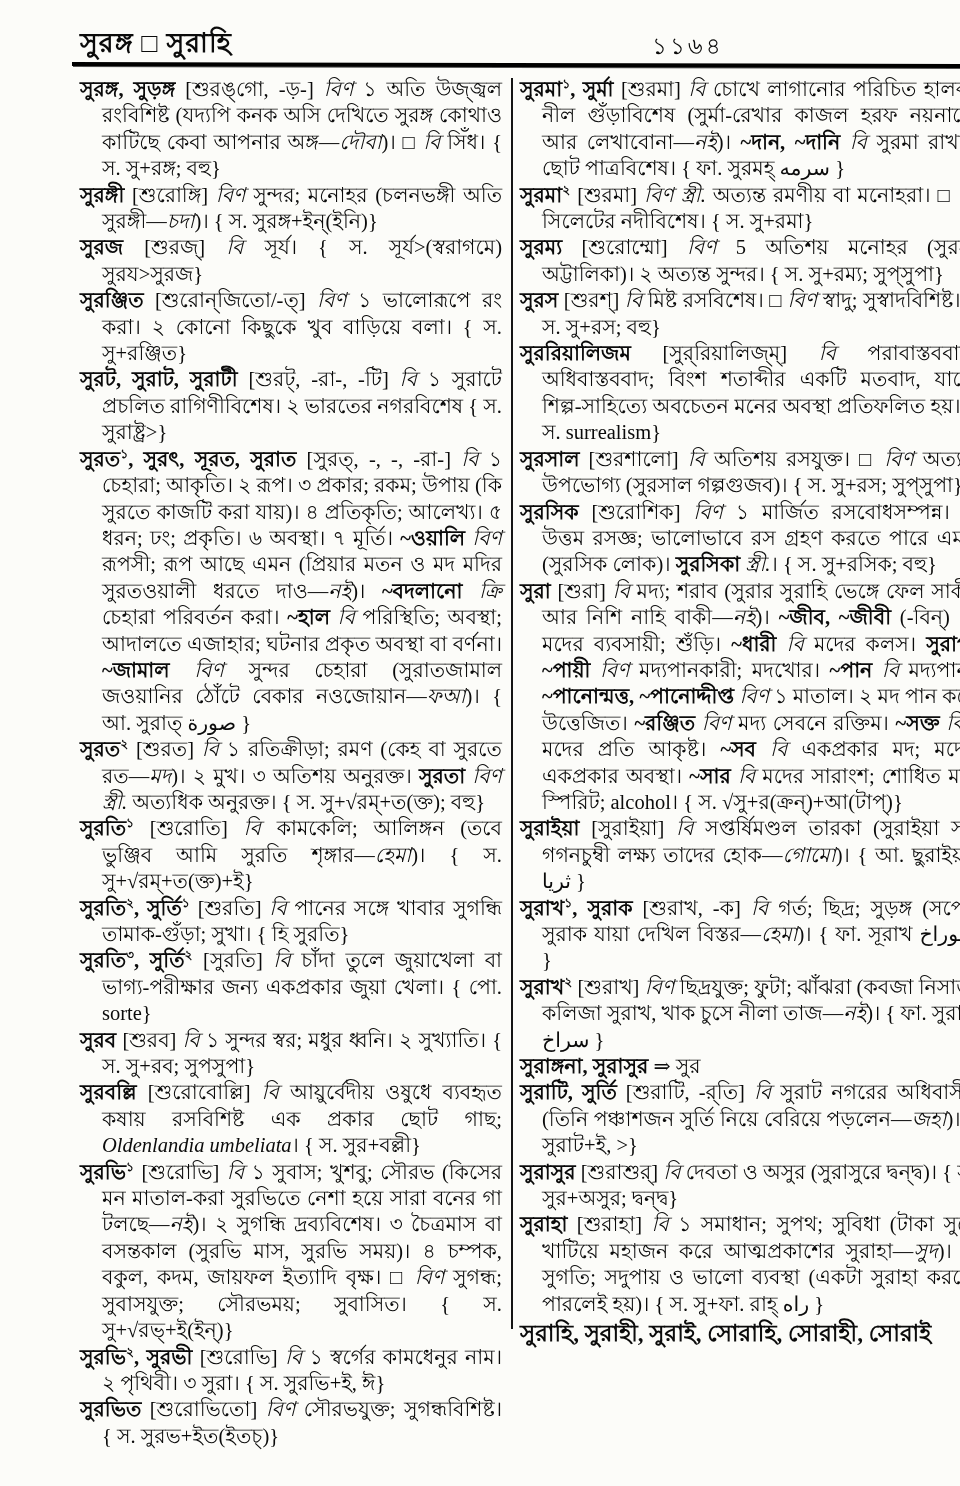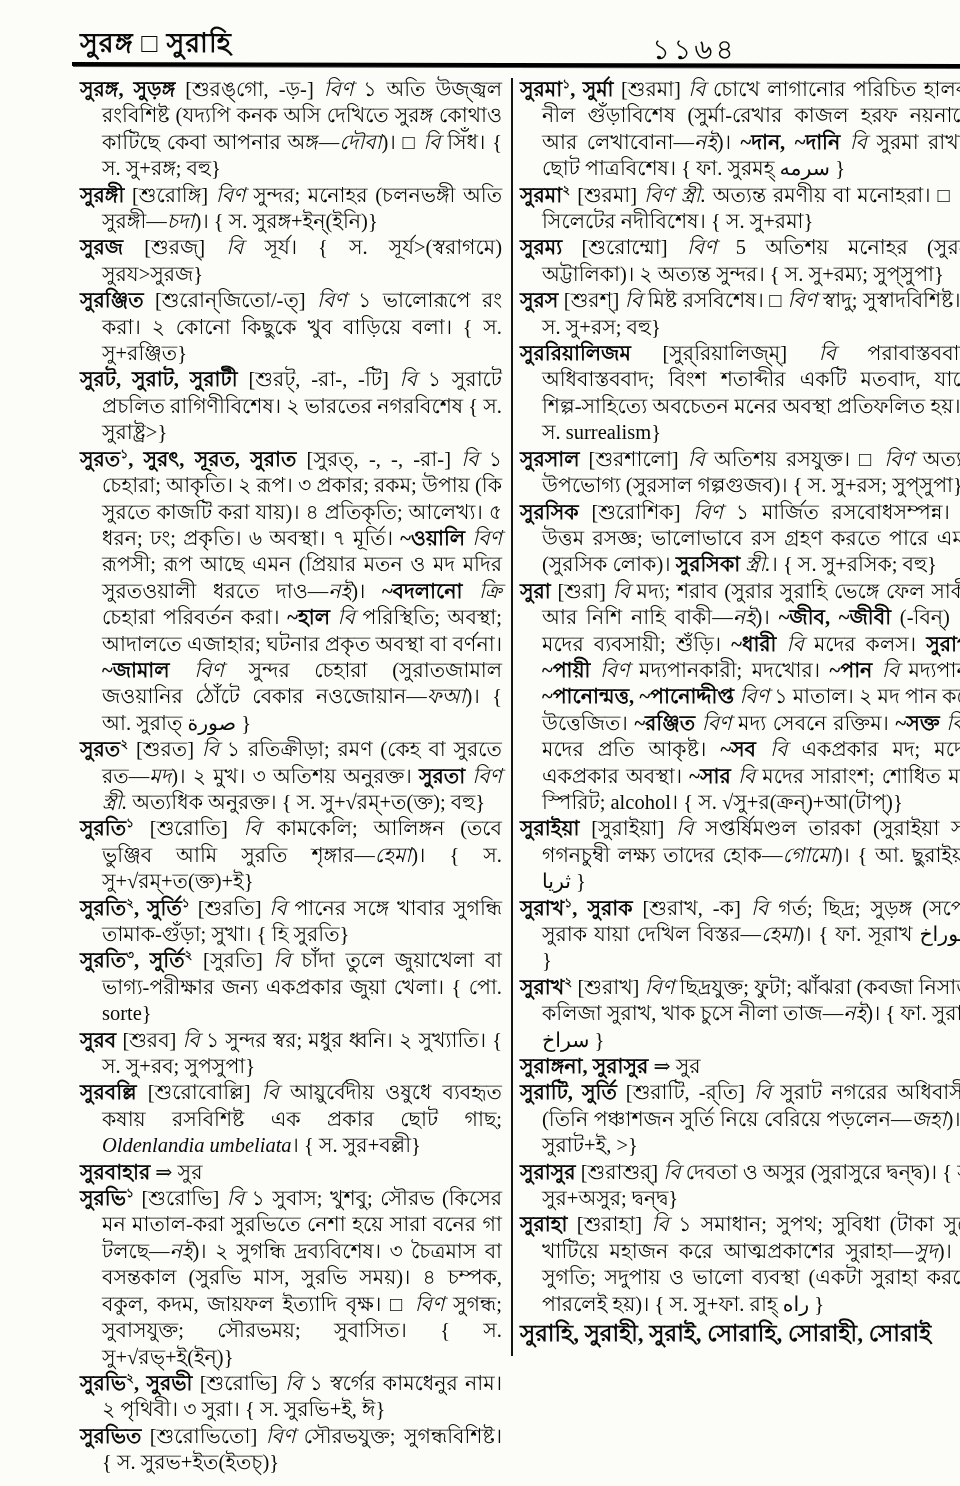--- a/index.html
+++ b/index.html
@@ -4,21 +4,21 @@
 <style>
   html,body{margin:0;padding:0;}
   body{
     width:960px;height:1486px;overflow:hidden;
     background:#fcfcf9;color:#0b0b0b;
     font-family:"Liberation Serif","DejaVu Serif",serif;
   }
   .page{box-sizing:border-box;width:960px;height:1486px;padding:22px 24px 0 40px;position:relative;margin-left:40px;}
   header{position:relative;height:38px;}
   .guide{font-weight:bold;font-size:27px;letter-spacing:1px;}
-  .pagenum{position:absolute;left:572px;top:6px;font-size:28px;letter-spacing:3px;}
+  .pagenum{position:absolute;left:572px;top:6px;font-size:23px;letter-spacing:3px;}
   .rule{
     height:4px;background:#000;margin:3px -10px 9px -8px;
     transform:rotate(0.12deg);
     box-shadow:0 2px 0 -1px #555;
   }
   .columns{display:flex;align-items:stretch;}
   .col{font-size:20.5px;line-height:26.4px;text-align:justify;}
   .col.left{width:422px;}
   .divider{width:2px;background:#141414;margin:2px 7px 120px 9px;}
   .col.right{flex:1;}
@@ -44,21 +44,20 @@
         <p class="entry"><span class="b">সুরজ </span><span>[শুরজ্] </span><span class="i">বি </span><span>সূর্য। { স. সূর্য&gt;(স্বরাগমে) সুরয&gt;সুরজ}</span></p>
         <p class="entry"><span class="b">সুরঞ্জিত </span><span>[শুরোন্‌জিতো/-ত্] </span><span class="i">বিণ </span><span>১ ভালোরূপে রং করা। ২ কোনো কিছুকে খুব বাড়িয়ে বলা। { স. সু+রঞ্জিত}</span></p>
         <p class="entry"><span class="b">সুরট, সুরাট, সুরাটী </span><span>[শুরট্, -রা-, -টি] </span><span class="i">বি </span><span>১ সুরাটে প্রচলিত রাগিণীবিশেষ। ২ ভারতের নগরবিশেষ { স. সুরাষ্ট্র&gt;}</span></p>
         <p class="entry"><span class="b">সুরত</span><sup class="b">১</sup><span class="b">, সুরৎ, সূরত, সুরাত </span><span>[সুরত্, -, -, -রা-] </span><span class="i">বি </span><span>১ চেহারা; আকৃতি। ২ রূপ। ৩ প্রকার; রকম; উপায় (কি সুরতে কাজটি করা যায়)। ৪ প্রতিকৃতি; আলেখ্য। ৫ ধরন; ঢং; প্রকৃতি। ৬ অবস্থা। ৭ মূর্তি। </span><span class="b">~ওয়ালি </span><span class="i">বিণ </span><span>রূপসী; রূপ আছে এমন (প্রিয়ার মতন ও মদ মদির সুরতওয়ালী ধরতে দাও—</span><span class="i">নই</span><span>)। </span><span class="b">~বদলানো </span><span class="i">ক্রি </span><span>চেহারা পরিবর্তন করা। </span><span class="b">~হাল </span><span class="i">বি </span><span>পরিস্থিতি; অবস্থা; আদালতে এজাহার; ঘটনার প্রকৃত অবস্থা বা বর্ণনা। </span><span class="b">~জামাল </span><span class="i">বিণ </span><span>সুন্দর চেহারা (সুরাতজামাল জওয়ানির ঠোঁটে বেকার নওজোয়ান—</span><span class="i">ফআ</span><span>)। { আ. সুরাত্ صورة }</span></p>
         <p class="entry"><span class="b">সুরত</span><sup class="b">২</sup><span> [শুরত] </span><span class="i">বি </span><span>১ রতিক্রীড়া; রমণ (কেহ বা সুরতে রত—</span><span class="i">মদ</span><span>)। ২ মুখ। ৩ অতিশয় অনুরক্ত। </span><span class="b">সুরতা </span><span class="i">বিণ </span><span class="i">স্ত্রী. </span><span>অত্যধিক অনুরক্ত। { স. সু+√রম্+ত(ক্ত); বহু}</span></p>
         <p class="entry"><span class="b">সুরতি</span><sup class="b">১</sup><span> [শুরোতি] </span><span class="i">বি </span><span>কামকেলি; আলিঙ্গন (তবে ভুঞ্জিব আমি সুরতি শৃঙ্গার—</span><span class="i">হেমা</span><span>)। { স. সু+√রম্+ত(ক্ত)+ই}</span></p>
         <p class="entry"><span class="b">সুরতি</span><sup class="b">২</sup><span class="b">, সুর্তি</span><sup class="b">১</sup><span> [শুরতি] </span><span class="i">বি </span><span>পানের সঙ্গে খাবার সুগন্ধি তামাক-গুঁড়া; সুখা। { হি সুরতি}</span></p>
         <p class="entry"><span class="b">সুরতি</span><sup class="b">৩</sup><span class="b">, সুর্তি</span><sup class="b">২</sup><span> [সুরতি] </span><span class="i">বি </span><span>চাঁদা তুলে জুয়াখেলা বা ভাগ্য-পরীক্ষার জন্য একপ্রকার জুয়া খেলা। { পো. sorte}</span></p>
         <p class="entry"><span class="b">সুরব </span><span>[শুরব] </span><span class="i">বি </span><span>১ সুন্দর স্বর; মধুর ধ্বনি। ২ সুখ্যাতি। { স. সু+রব; সুপসুপা}</span></p>
         <p class="entry"><span class="b">সুরবল্লি </span><span>[শুরোবোল্লি] </span><span class="i">বি </span><span>আয়ুর্বেদীয় ওষুধে ব্যবহৃত কষায় রসবিশিষ্ট এক প্রকার ছোট গাছ; </span><span class="i">Oldenlandia umbeliata</span><span>। { স. সুর+বল্লী}</span></p>
-        <p class="entry"><span class="b">সুরবাহার </span><span>⇒ সুর</span></p>
         <p class="entry"><span class="b">সুরভি</span><sup class="b">১</sup><span> [শুরোভি] </span><span class="i">বি </span><span>১ সুবাস; খুশবু; সৌরভ (কিসের মন মাতাল-করা সুরভিতে নেশা হয়ে সারা বনের গা টলছে—</span><span class="i">নই</span><span>)। ২ সুগন্ধি দ্রব্যবিশেষ। ৩ চৈত্রমাস বা বসন্তকাল (সুরভি মাস, সুরভি সময়)। ৪ চম্পক, বকুল, কদম, জায়ফল ইত্যাদি বৃক্ষ। □ </span><span class="i">বিণ </span><span>সুগন্ধ; সুবাসযুক্ত; সৌরভময়; সুবাসিত। { স. সু+√রভ্+ই(ইন্)}</span></p>
         <p class="entry"><span class="b">সুরভি</span><sup class="b">২</sup><span class="b">, সুরভী </span><span>[শুরোভি] </span><span class="i">বি </span><span>১ স্বর্গের কামধেনুর নাম। ২ পৃথিবী। ৩ সুরা। { স. সুরভি+ই, ঈ}</span></p>
         <p class="entry"><span class="b">সুরভিত </span><span>[শুরোভিতো] </span><span class="i">বিণ </span><span>সৌরভযুক্ত; সুগন্ধবিশিষ্ট। { স. সুরভ+ইত(ইতচ্)}</span></p>
       </section>
     <div class="divider"></div>
     <section class="col right" id="col-right">
         <p class="entry"><span class="b">সুরমা</span><sup class="b">১</sup><span class="b">, সুর্মা </span><span>[শুরমা] </span><span class="i">বি </span><span>চোখে লাগানোর পরিচিত হালকা নীল গুঁড়াবিশেষ (সুর্মা-রেখার কাজল হরফ নয়নাতে আর লেখাবোনা—</span><span class="i">নই</span><span>)। </span><span class="b">~দান, ~দানি </span><span class="i">বি </span><span>সুরমা রাখার ছোট পাত্রবিশেষ। { ফা. সুরমহ্ سرمه }</span></p>
         <p class="entry"><span class="b">সুরমা</span><sup class="b">২</sup><span> [শুরমা] </span><span class="i">বিণ </span><span class="i">স্ত্রী. </span><span>অত্যন্ত রমণীয় বা মনোহরা। □ </span><span class="i">বি </span><span>সিলেটের নদীবিশেষ। { স. সু+রমা}</span></p>
         <p class="entry"><span class="b">সুরম্য </span><span>[শুরোম্মো] </span><span class="i">বিণ </span><span>5 অতিশয় মনোহর (সুরম্য অট্টালিকা)। ২ অত্যন্ত সুন্দর। { স. সু+রম্য; সুপ্‌সুপা}</span></p>
         <p class="entry"><span class="b">সুরস </span><span>[শুরশ্] </span><span class="i">বি </span><span>মিষ্ট রসবিশেষ। □ </span><span class="i">বিণ </span><span>স্বাদু; সুস্বাদবিশিষ্ট। { স. সু+রস; বহু}</span></p>

